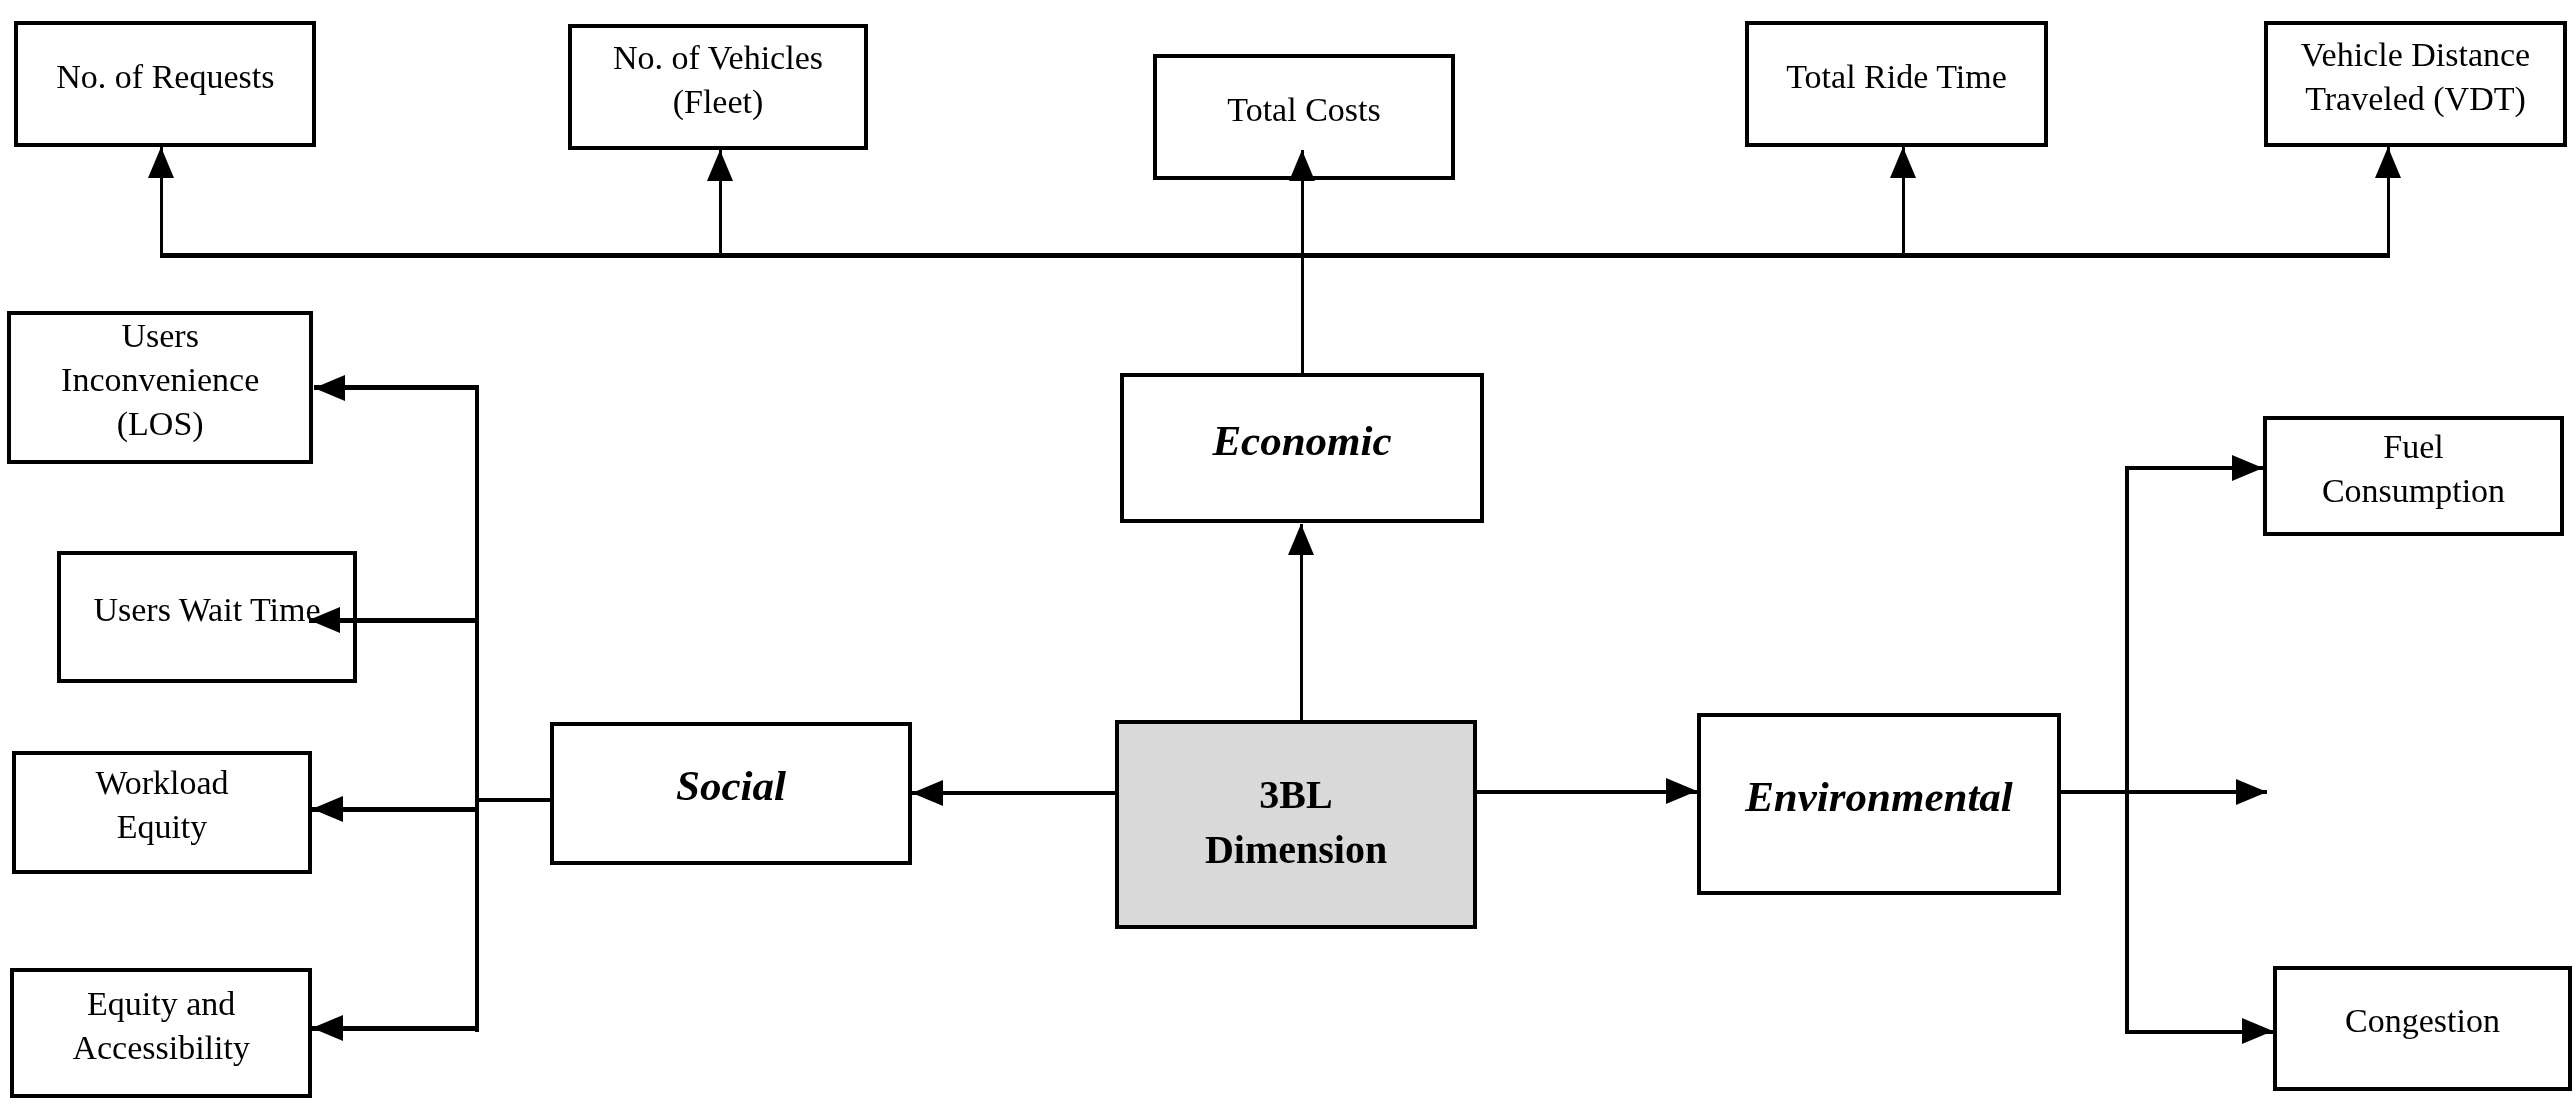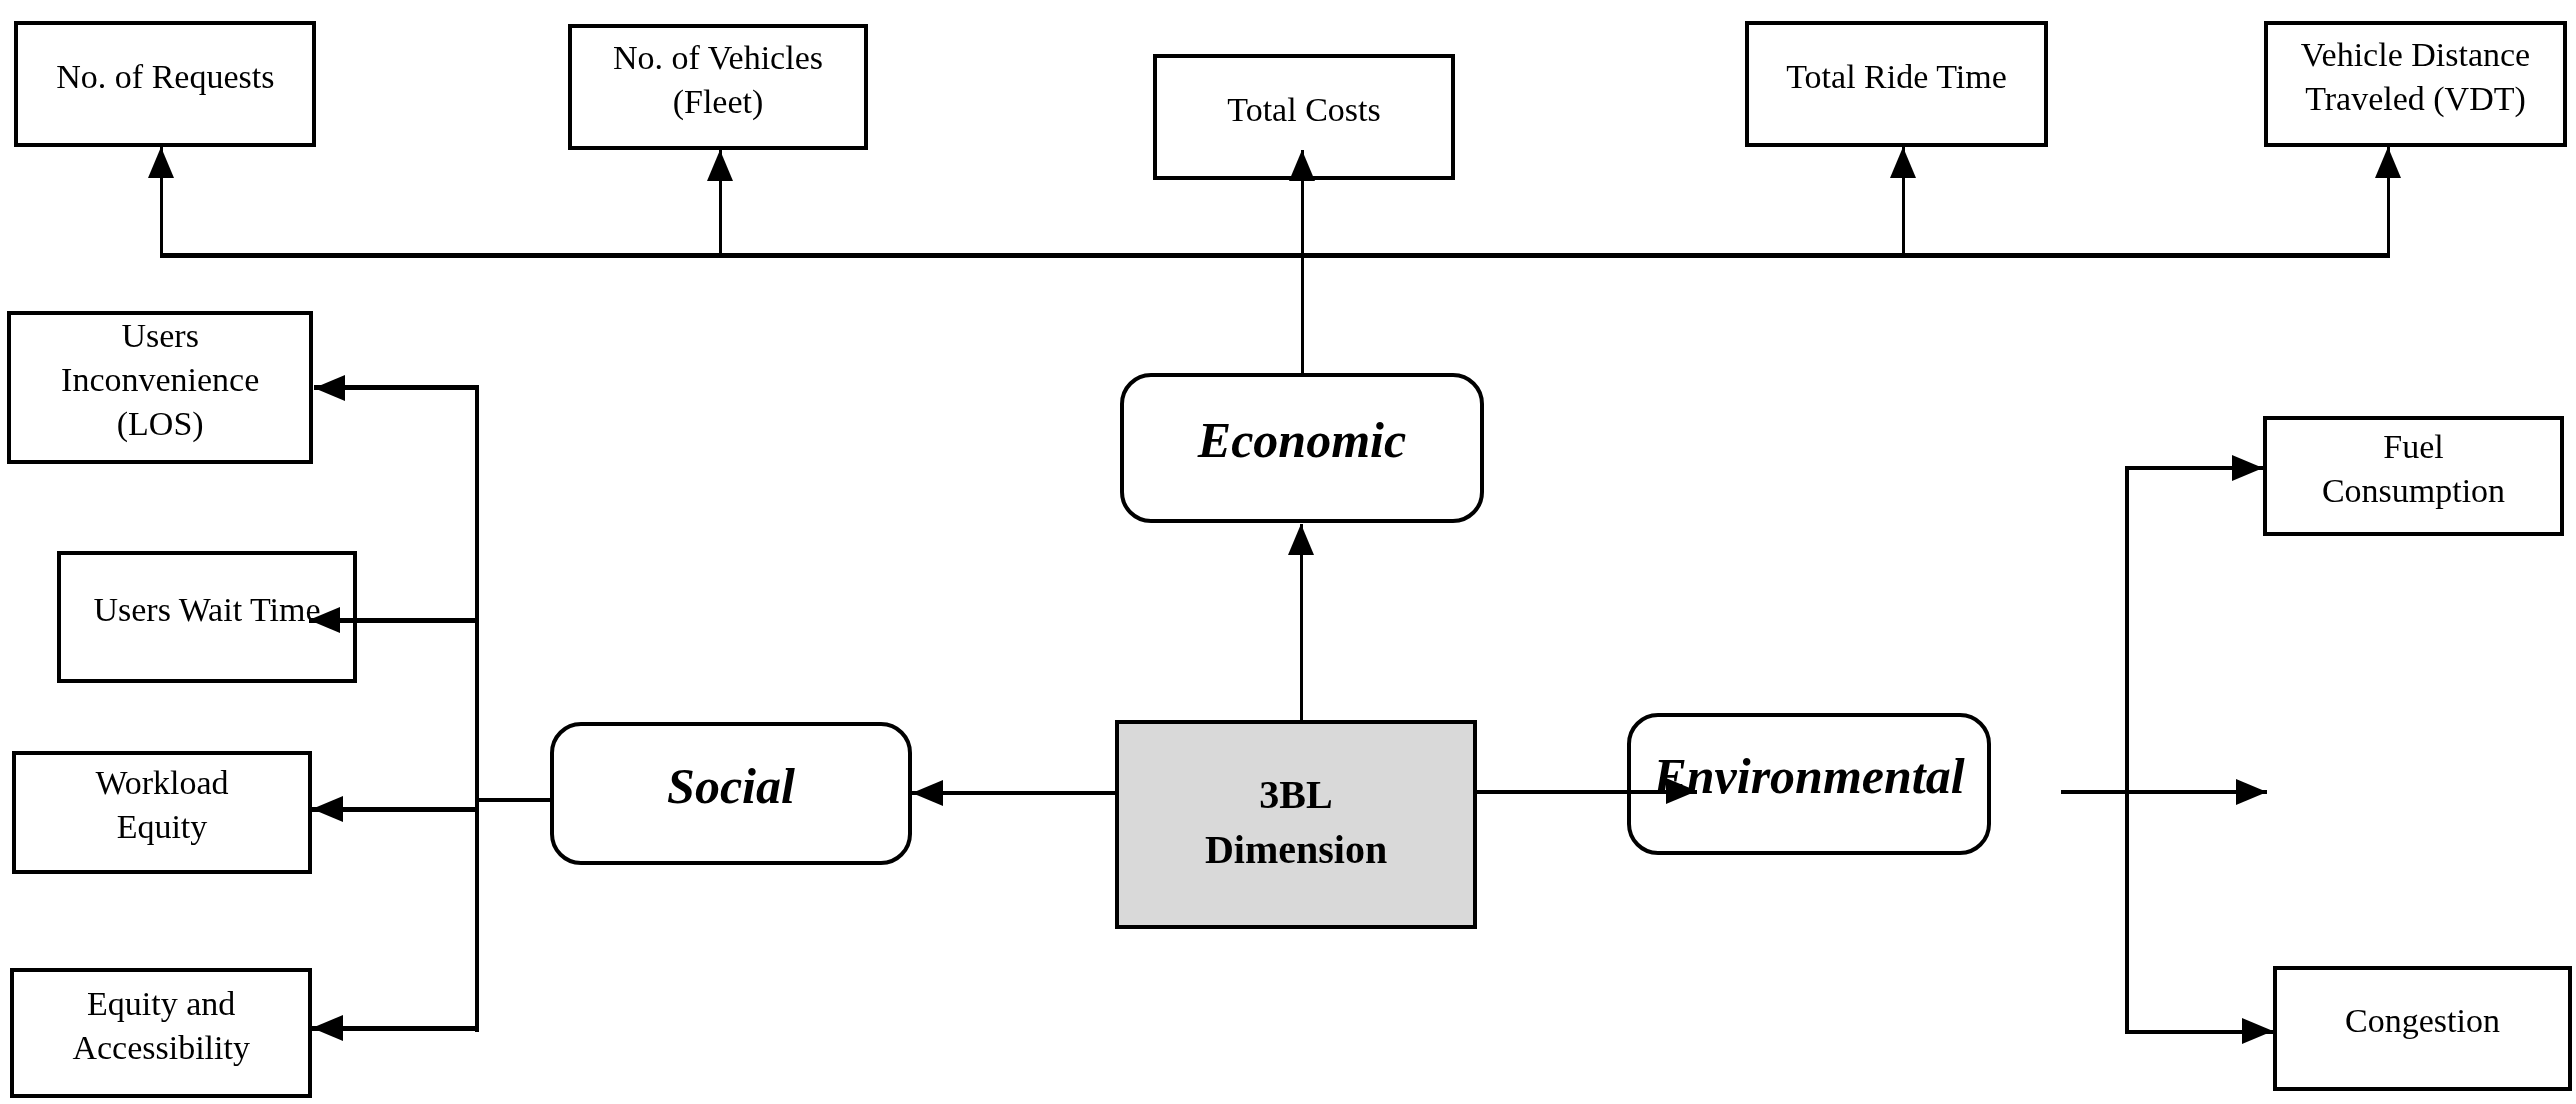--- a/index.html
+++ b/index.html
@@ -21,24 +21,23 @@
     display:flex;
     align-items:center;
     justify-content:center;
     text-align:center;
     font-size:34px;
     line-height:1.3;
     white-space:pre-line;
     padding:3.6px 6px 18px 6px;
   }
   .box.dim{
-    font-size:50px;
+    font-size:43px;
     font-weight:bold;
     font-style:italic;
-    border-radius:31px;
   }
   .box.center{
     background:var(--center-fill,#d9d9d9);
     font-size:40px;
     font-weight:bold;
     line-height:1.38;
     padding-bottom:8.4px;
   }
   .subscript{
     font-size:0.62em;
@@ -59,21 +58,21 @@
   #b-costs{left:1153px;top:24px;width:302px;height:126px;margin-top:30px;}
   #b-ride{left:1745px;top:21px;width:303px;height:126px;}
   #b-vdt{left:2264px;top:21px;width:303px;height:126px;}
   #b-inconvenience{left:7.2px;top:311px;width:306px;height:153px;}
   #b-wait{left:9px;top:551px;width:300px;height:132px;margin-left:48px;}
   #b-workload{left:12px;top:751px;width:300px;height:123px;}
   #b-equity{left:10.2px;top:968px;width:302px;height:130px;}
   #b-economic{left:1120px;top:373px;width:364px;height:150px;}
   #b-center{left:1115px;top:720px;width:362px;height:209px;}
   #b-social{left:550px;top:722px;width:362px;height:143px;}
-  #b-environmental{left:1627px;top:713px;width:364px;height:142px;}
+  #b-environmental{left:1697px;top:713px;width:364px;height:182px;}
   #b-fuel{left:2263px;top:416px;width:301px;height:120px;}
   #b-emission{left:2267px;top:707px;width:297px;height:125px;}
   #b-congestion{left:2273px;top:966px;width:299px;height:125px;}
 
   
   #ln-collector{left:160px;top:253px;width:2230px;height:4.8px;}
   #ln-stem-1{left:160px;top:147px;width:3px;height:111px;}
   #ln-stem-2{left:719px;top:150px;width:3px;height:108px;}
   #ln-stem-3{left:1301px;top:150px;width:3px;height:224px;}
   #ln-stem-4{left:1902px;top:147px;width:3px;height:111px;}

